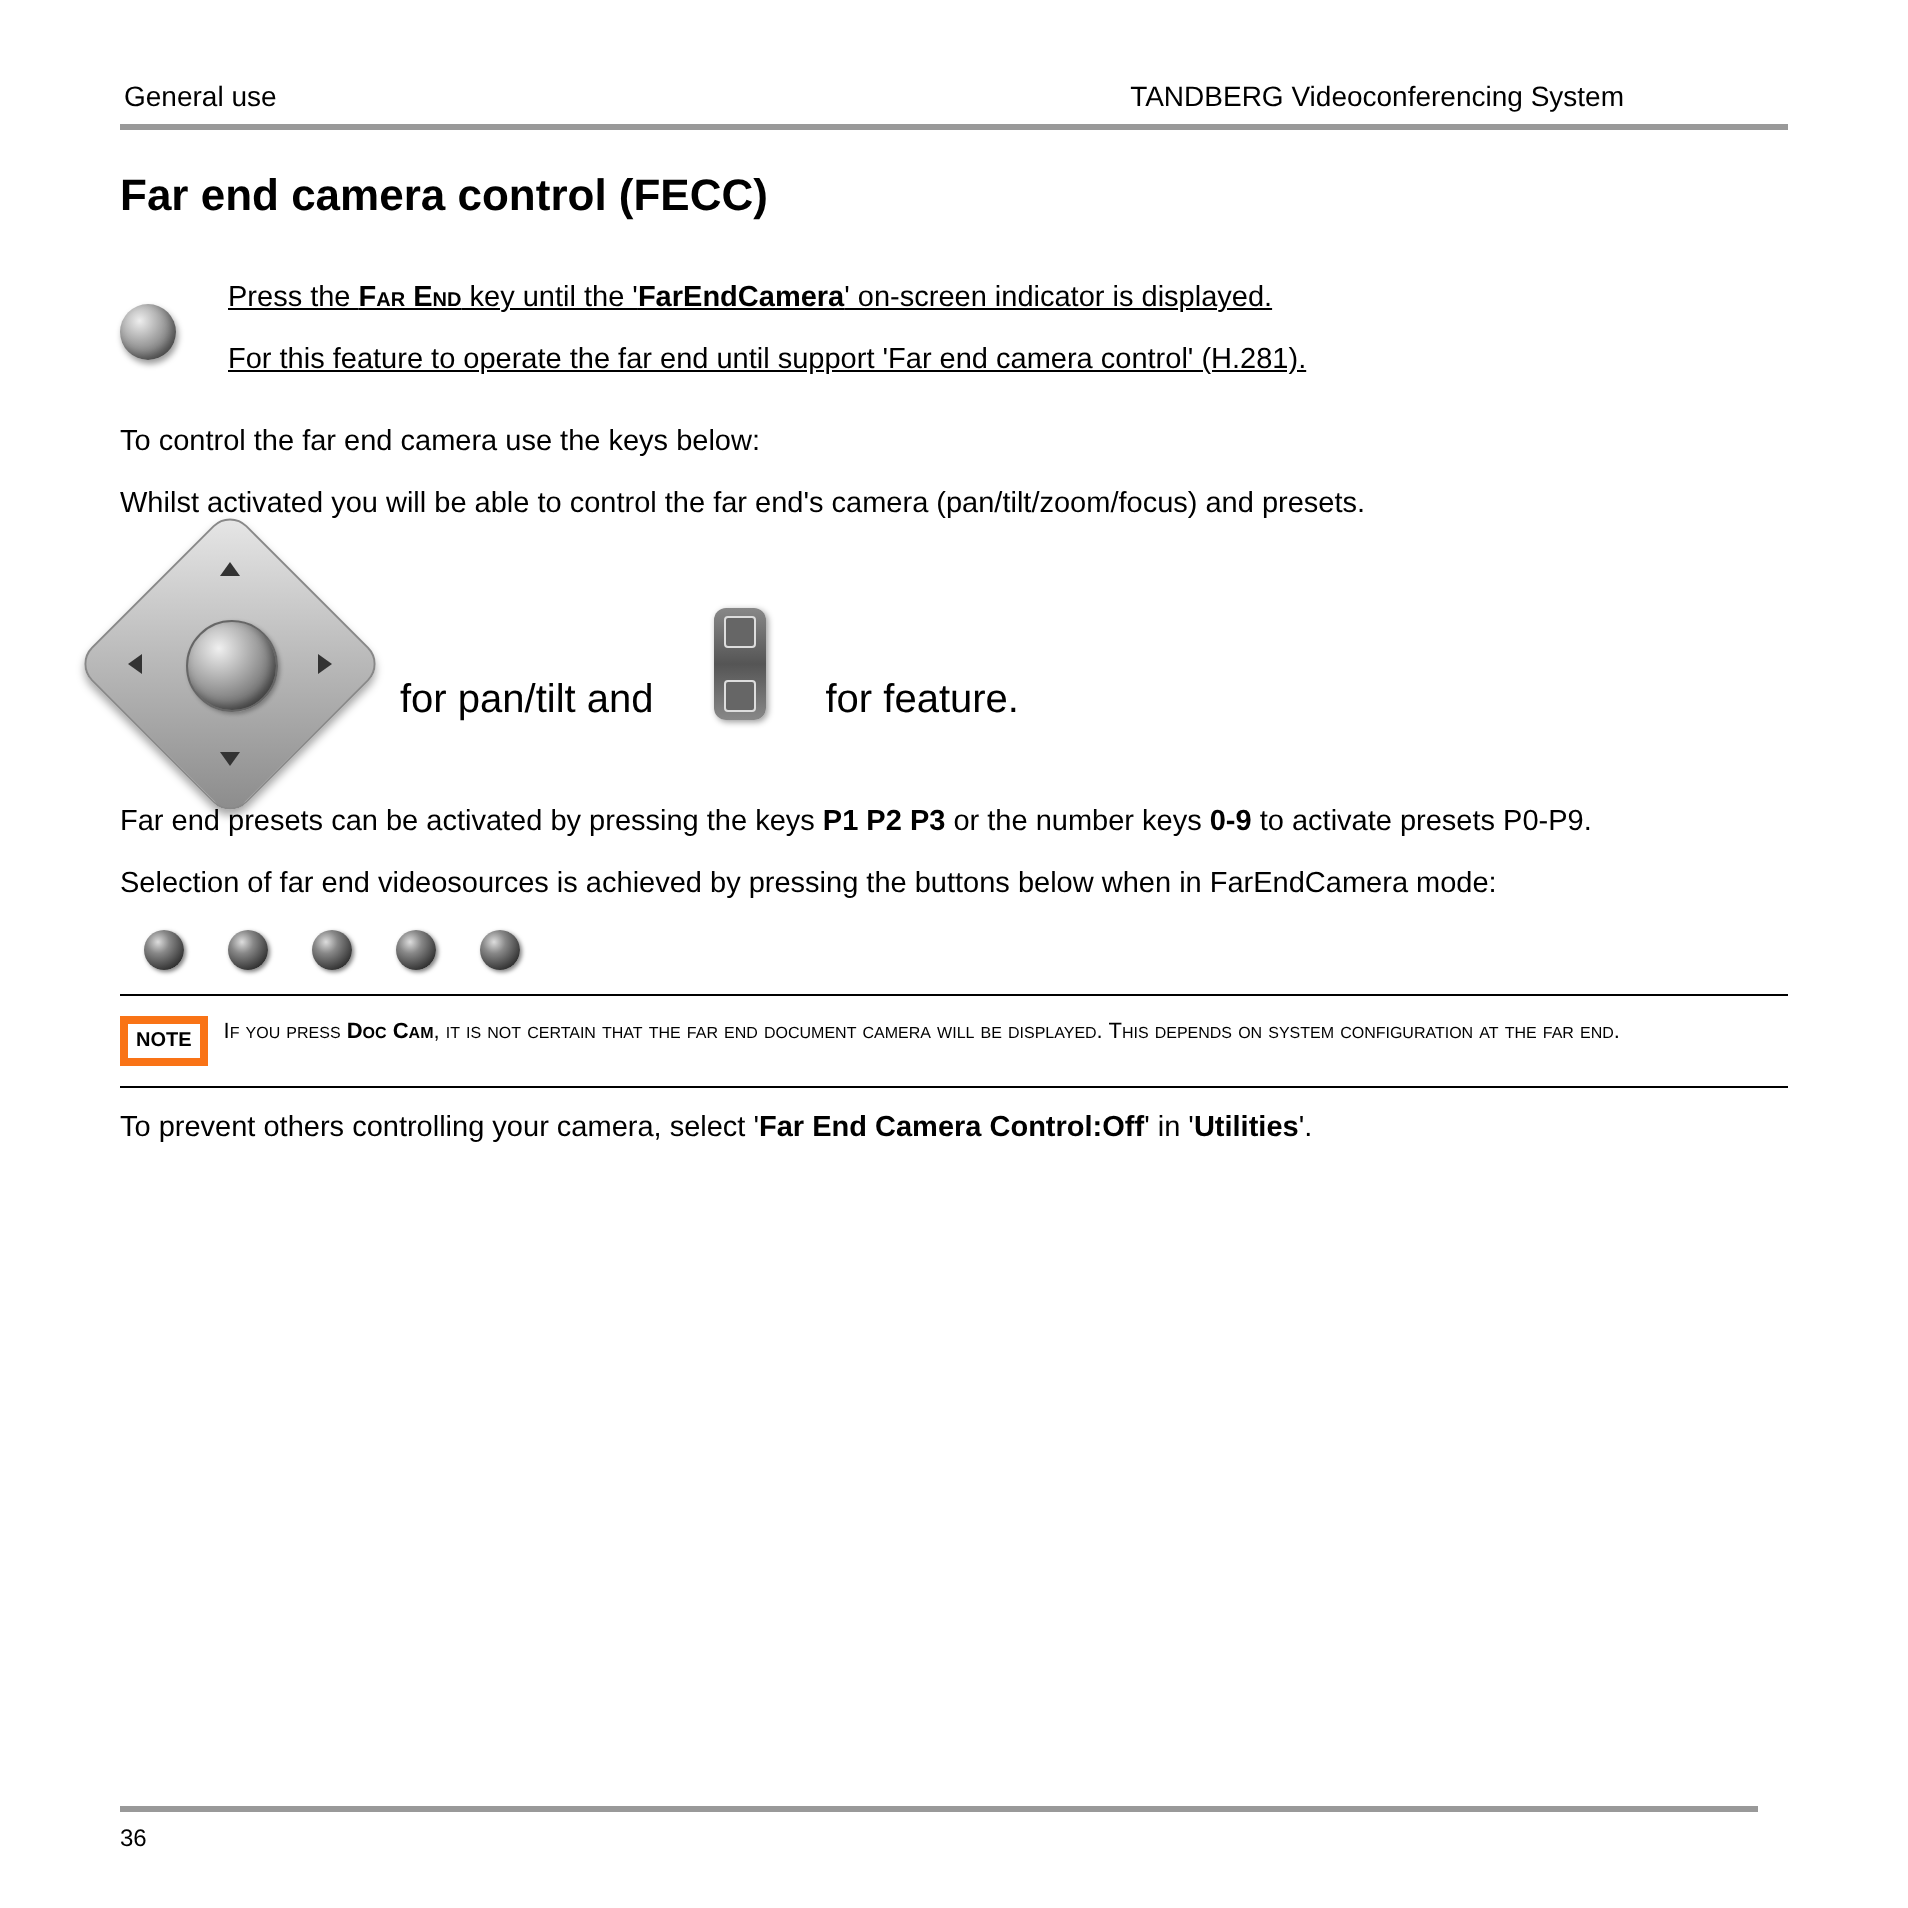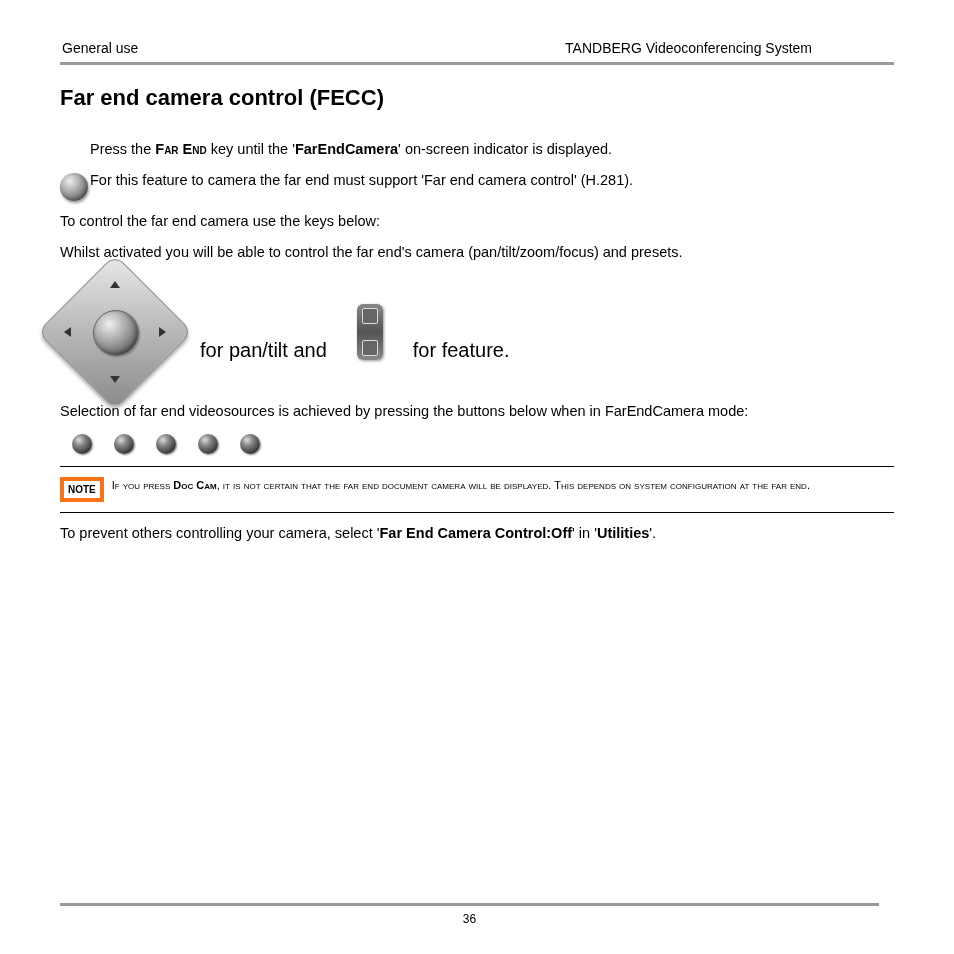--- a/index.html
+++ b/index.html
@@ -33,22 +33,23 @@
   .hr-thick { border: none; border-top: 3px solid #999; margin: 0 0 20px 0; }
   .hr-thin  { border: none; border-top: 1px solid #000; margin: 10px 0; }
   h1 {
     font-size: 22px;
     font-weight: bold;
     margin: 10px 0 18px 0;
   }
   p { font-size: 14.5px; line-height: 1.45; margin: 10px 0; }
   .indent-row {
     display: flex;
-    gap: 2px;
-    align-items: flex-end;
+    gap: 26px;
+    align-items: center;
+    text-decoration: underline;
   }
   .small-caps { font-variant: small-caps; font-weight: bold; }
   .bold { font-weight: bold; }
   
   .round-btn {
     width: 28px; height: 28px; border-radius: 50%;
     background: radial-gradient(circle at 35% 30%, #eee 0%, #a8a8a8 40%, #555 90%);
     box-shadow: 1px 2px 3px rgba(0,0,0,0.4), inset -2px -2px 4px rgba(0,0,0,0.3);
     flex: 0 0 auto;
     margin-top: 2px;
@@ -113,21 +114,20 @@
     margin: 10px 0;
   }
   .note-label {
     border: 4px solid #f97316; padding: 1px 4px; font-size: 10px; font-weight: bold;
     height: fit-content; flex: 0 0 auto;
   }
   .note-text { flex: 1; }
   .note-text .sc { font-variant: small-caps; }
   .footer {
     position: absolute; bottom: 28px; left: 60px; right: 75px;
-    text-align: center;
   }
   .footer-hr { border: none; border-top: 3px solid #999; margin: 0 0 6px 0; }
   .page-num { font-size: 12px; }
 </style>
 </head>
 <body>
 
 <div class="page">
 
   <div class="header-row">
@@ -138,21 +138,21 @@
   <hr class="hr-thick">
 
   <h1>Far end camera control (FECC)</h1>
 
   <div class="indent-row">
     <div class="round-btn"></div>
     <div style="flex:1">
       <p>
         <span>Press the </span><span class="small-caps">Far End</span><span> key until the '</span><span class="bold">FarEndCamera</span><span>' on-screen indicator is displayed.</span>
       </p>
-      <p>For this feature to camera the far end must support 'Far end camera control' (H.281).</p>
+      <p>For this feature to operate the far end until support 'Far end camera control' (H.281).</p>
     </div>
   </div>
 
   <p>To control the far end camera use the keys below:</p>
   <p>Whilst activated you will be able to control the far end's camera (pan/tilt/zoom/focus) and presets.</p>
 
   <div class="control-row">
     <div class="dpad-wrap">
       <div class="dpad-diamond"></div>
       <div class="dpad-center"></div>
@@ -162,20 +162,23 @@
       <div class="dpad-arrow arr-right"></div>
     </div>
     <span class="control-text">for pan/tilt and</span>
     <div class="zoom-rocker">
       <div class="glyph"></div>
       <div class="glyph"></div>
     </div>
     <span class="control-text">for feature.</span>
   </div>
 
+  <p>
+    <span>Far end presets can be activated by pressing the keys </span><span class="bold">P1 P2 P3</span><span> or the number keys </span><span class="bold">0-9</span><span> to activate presets P0-P9.</span>
+  </p>
 
   <p>Selection of far end videosources is achieved by pressing the buttons below when in FarEndCamera mode:</p>
 
   <div class="dots-row">
     <span class="small-dot"></span>
     <span class="small-dot"></span>
     <span class="small-dot"></span>
     <span class="small-dot"></span>
     <span class="small-dot"></span>
   </div>

